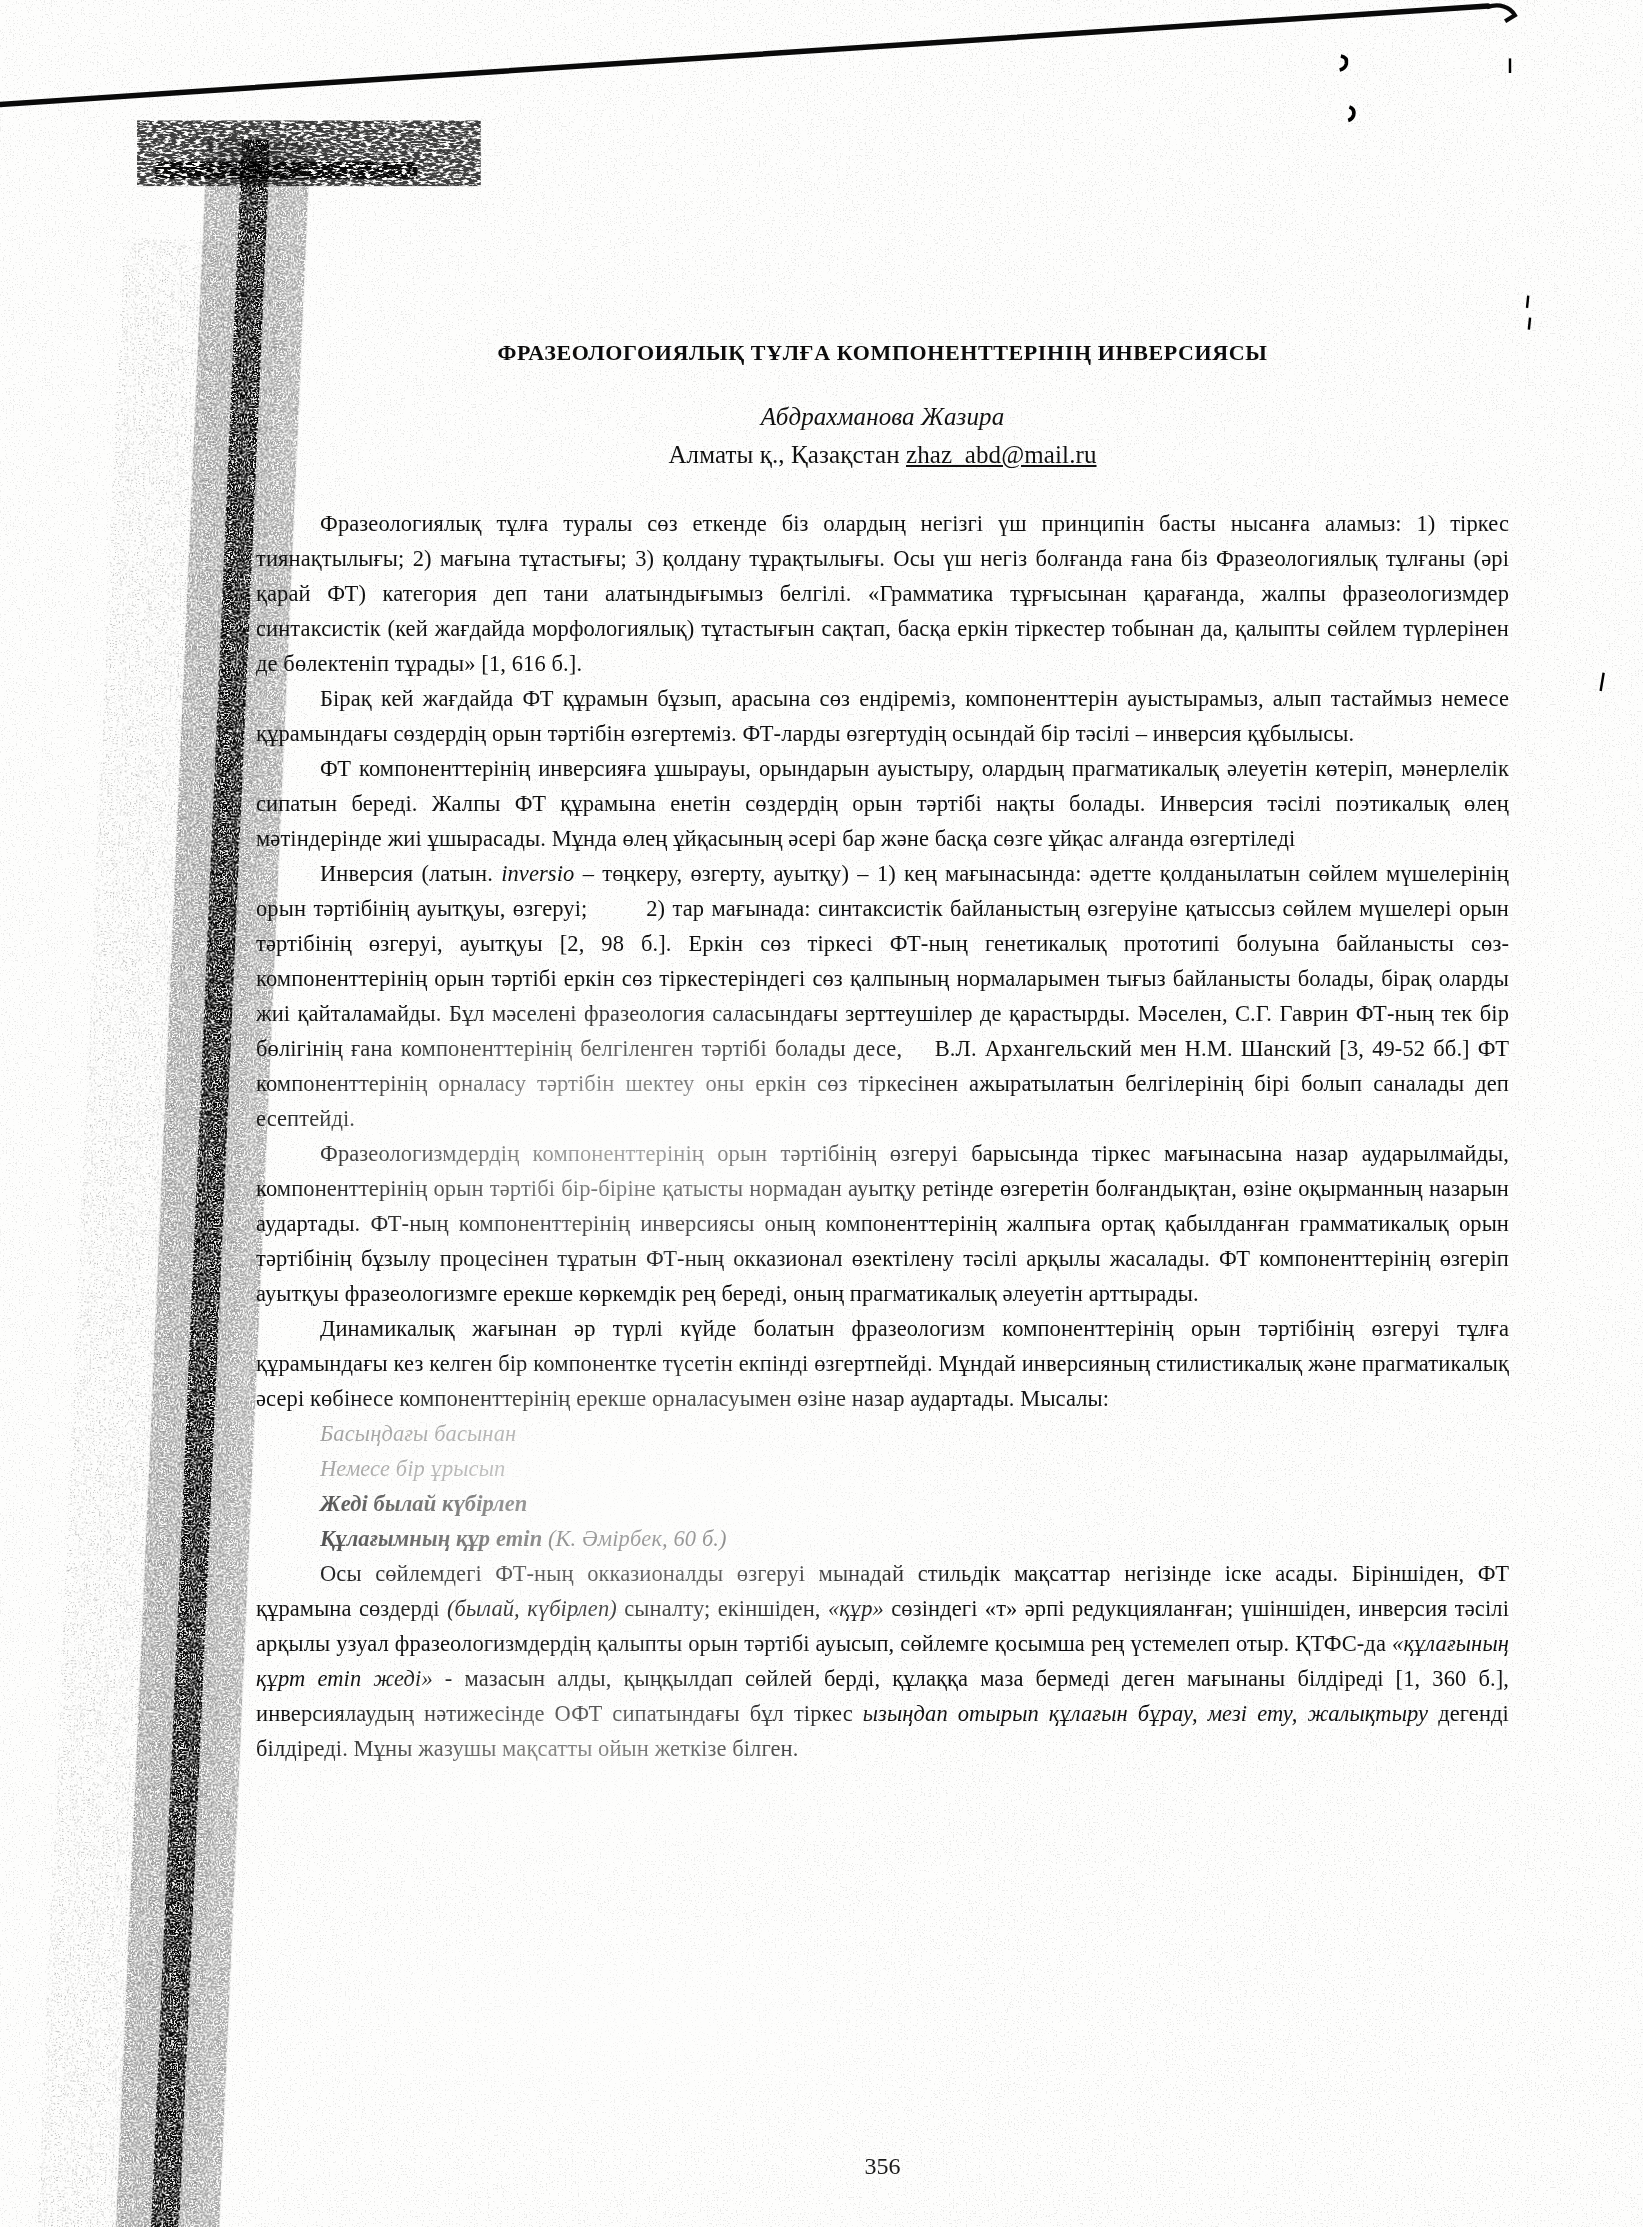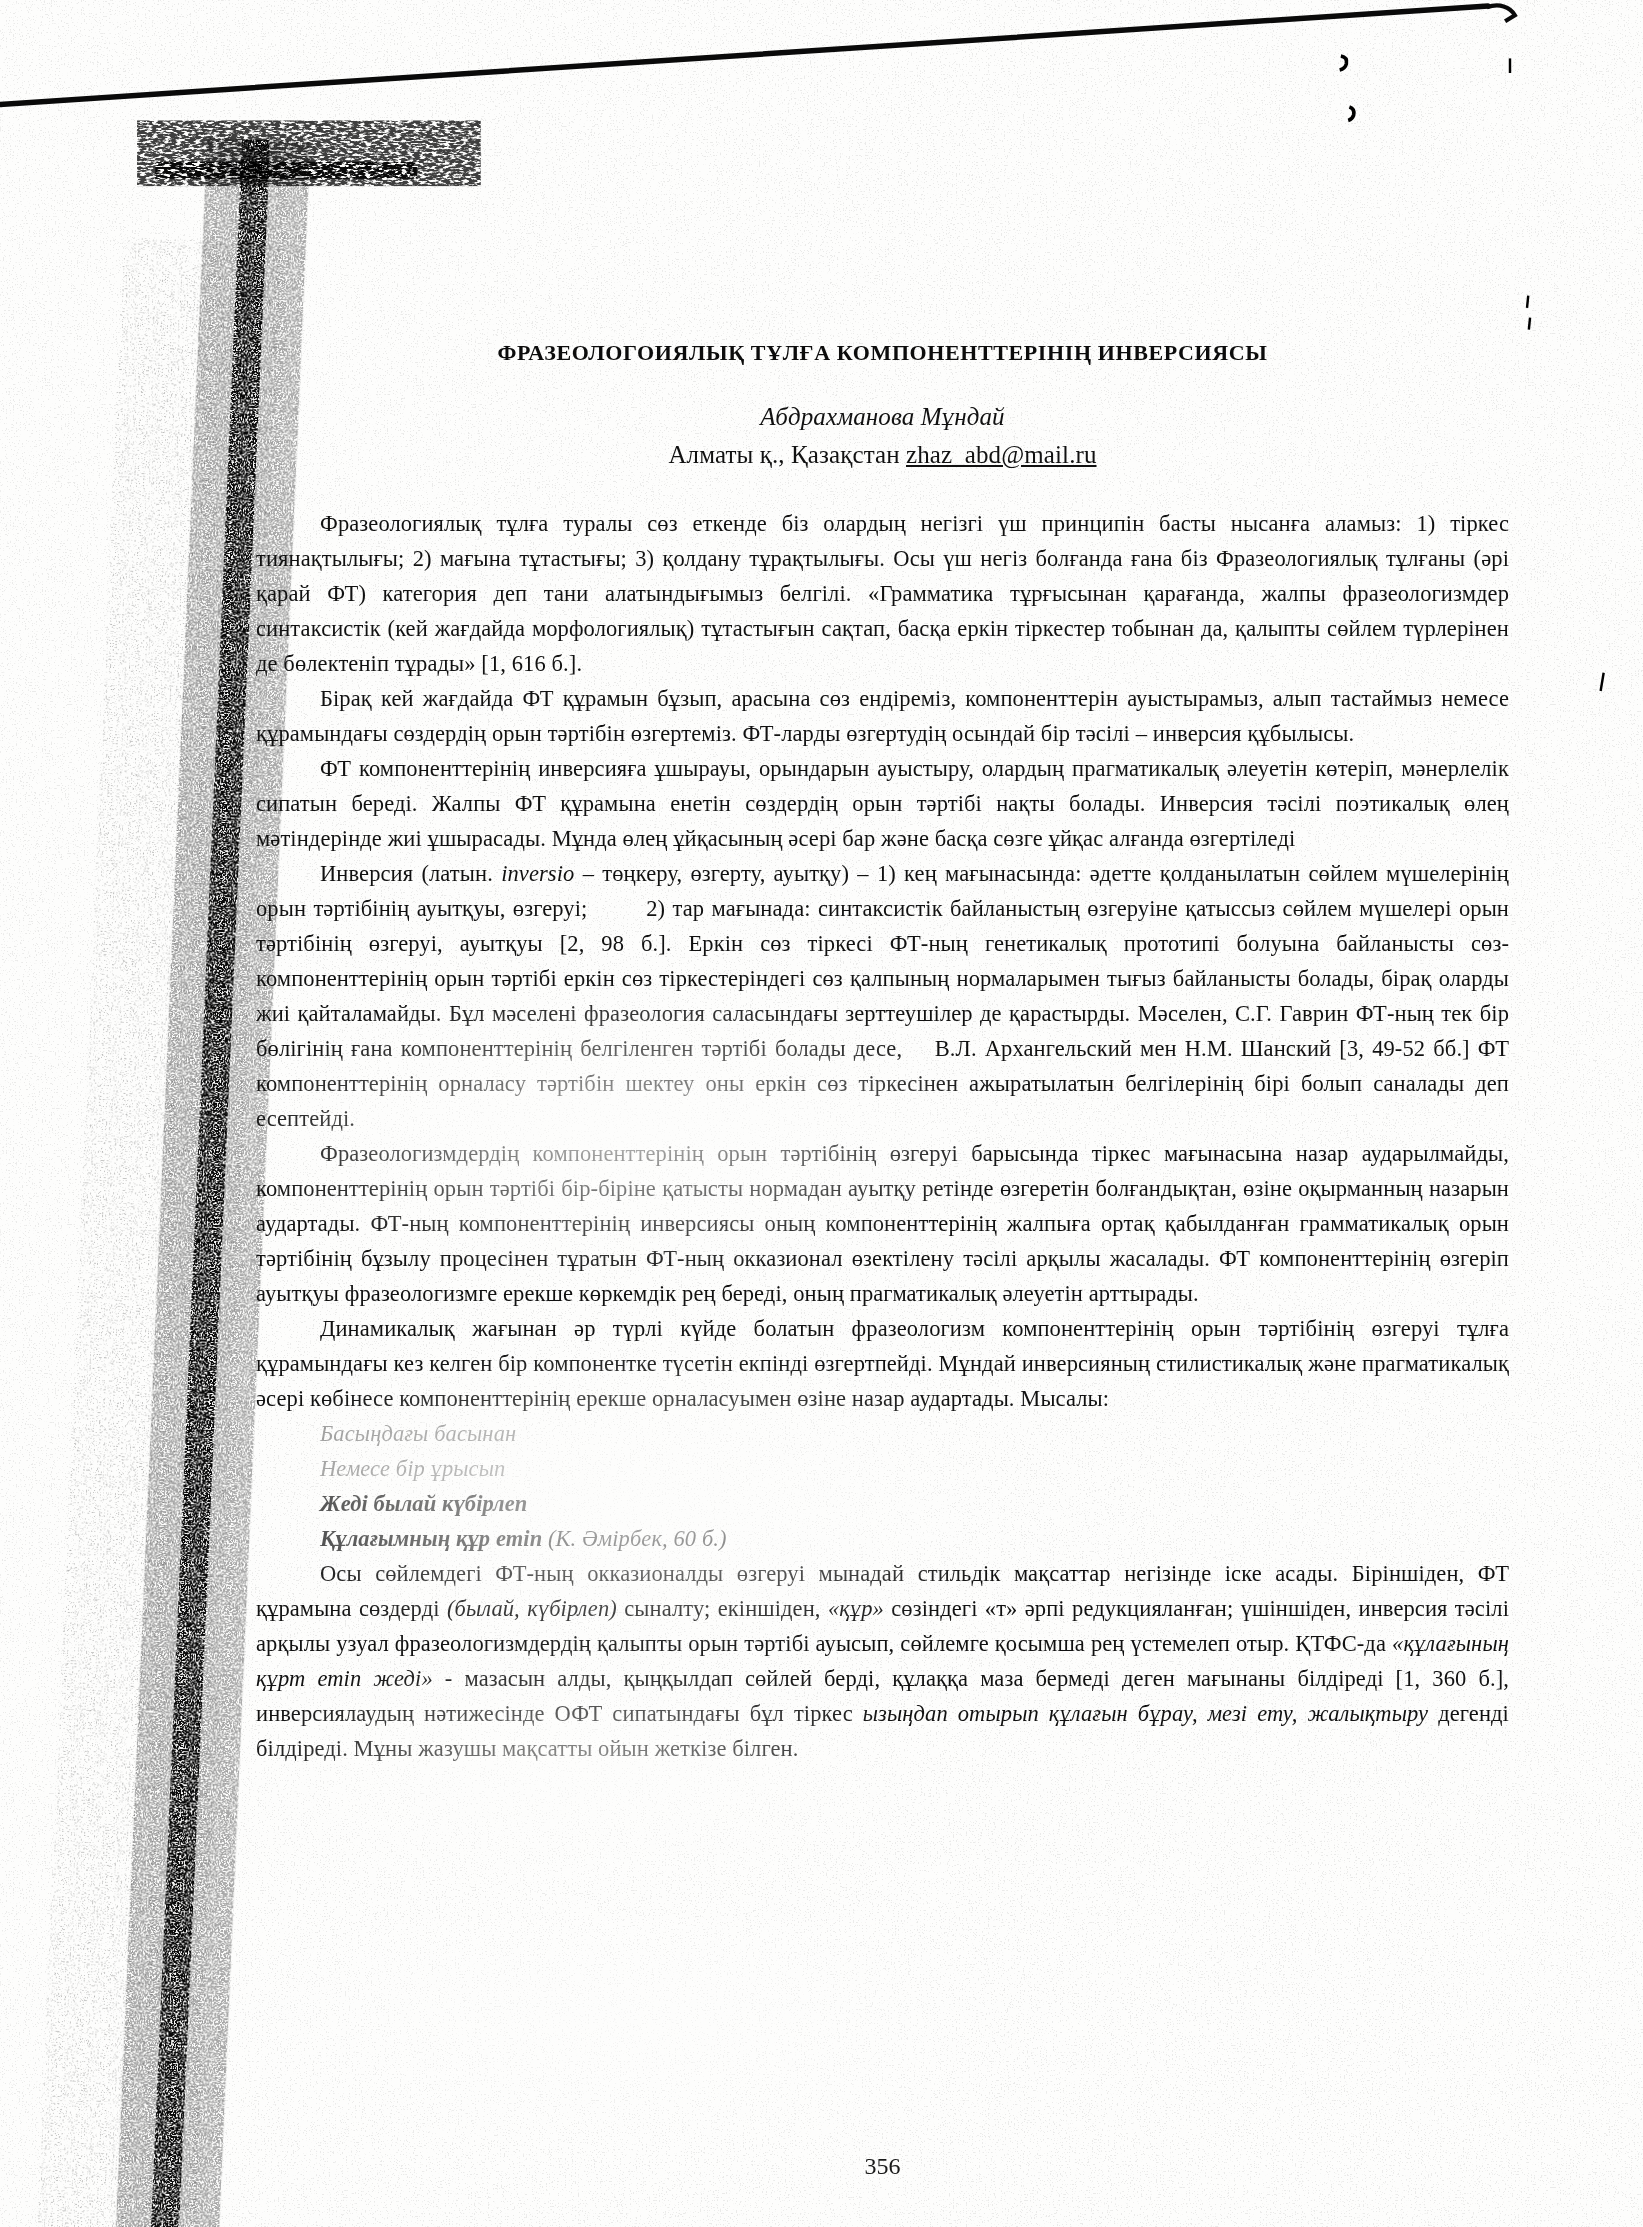--- a/index.html
+++ b/index.html
@@ -82,21 +82,21 @@
   <path d="M2204 92 q 11 2 9 13 q -2 8 -11 10" stroke="#000" stroke-width="6" fill="none"></path>
   <path d="M2218 176 q 9 3 7 13 q -2 7 -9 9" stroke="#000" stroke-width="6" fill="none"></path>
   <line x1="2482" y1="96" x2="2482" y2="120" stroke="#000" stroke-width="4"></line>
   <line x1="2512" y1="486" x2="2510" y2="506" stroke="#000" stroke-width="4"></line>
   <line x1="2515" y1="522" x2="2513" y2="542" stroke="#000" stroke-width="4"></line>
   <line x1="2636" y1="1106" x2="2631" y2="1136" stroke="#000" stroke-width="4"></line>
 </svg>
 
 <div class="content">
   <h1 class="title">ФРАЗЕОЛОГОИЯЛЫҚ ТҰЛҒА КОМПОНЕНТТЕРІНІҢ ИНВЕРСИЯСЫ</h1>
-  <p class="byline author">Абдрахманова Мұндай</p>
+  <p class="byline author">Абдрахманова Жазира</p>
   <p class="byline"><span>Алматы қ., Қазақстан </span><span class="email">zhaz_abd@mail.ru</span></p>
   <div class="article">
       <p class="blk"><span>Фразеологиялық тұлға туралы сөз еткенде біз олардың негізгі үш принципін басты нысанға аламыз: 1) тіркес тиянақтылығы; 2) мағына тұтастығы; 3) қолдану тұрақтылығы. Осы үш негіз болғанда ғана біз Фразеологиялық тұлғаны (әрі қарай ФТ) категория деп тани алатындығымыз белгілі. «Грамматика тұрғысынан қарағанда, жалпы фразеологизмдер синтаксистік (кей жағдайда морфологиялық) тұтастығын сақтап, басқа еркін тіркестер тобынан да, қалыпты сөйлем түрлерінен де бөлектеніп тұрады» [1, 616 б.].</span></p>
       <p class="blk"><span>Бірақ кей жағдайда ФТ құрамын бұзып, арасына сөз ендіреміз, компоненттерін ауыстырамыз, алып тастаймыз немесе құрамындағы сөздердің орын тәртібін өзгертеміз. ФТ-ларды өзгертудің осындай бір тәсілі – инверсия құбылысы.</span></p>
       <p class="blk"><span>ФТ компоненттерінің инверсияға ұшырауы, орындарын ауыстыру, олардың прагматикалық әлеуетін көтеріп, мәнерлелік сипатын береді. Жалпы ФТ құрамына енетін сөздердің орын тәртібі нақты болады. Инверсия тәсілі поэтикалық өлең мәтіндерінде жиі ұшырасады. Мұнда өлең ұйқасының әсері бар және басқа сөзге ұйқас алғанда өзгертіледі</span></p>
       <p class="blk"><span>Инверсия (латын. </span><span class="run-i">inversio</span><span> – төңкеру, өзгерту, ауытқу) – 1) кең мағынасында: әдетте қолданылатын сөйлем мүшелерінің орын тәртібінің ауытқуы, өзгеруі;&nbsp;&nbsp;&nbsp;&nbsp;&nbsp;&nbsp;&nbsp;&nbsp;2) тар мағынада: синтаксистік байланыстың өзгеруіне қатыссыз сөйлем мүшелері орын тәртібінің өзгеруі, ауытқуы [2, 98 б.]. Еркін сөз тіркесі ФТ-ның генетикалық прототипі болуына байланысты сөз-компоненттерінің орын тәртібі еркін сөз тіркестеріндегі сөз қалпының нормаларымен тығыз байланысты болады, бірақ оларды жиі қайталамайды. Бұл мәселені фразеология саласындағы зерттеушілер де қарастырды. Мәселен, С.Г. Гаврин ФТ-ның тек бір бөлігінің ғана компоненттерінің белгіленген тәртібі болады десе,&nbsp;&nbsp;&nbsp;&nbsp;В.Л. Архангельский мен Н.М. Шанский [3, 49-52 бб.] ФТ компоненттерінің орналасу тәртібін шектеу оны еркін сөз тіркесінен ажыратылатын белгілерінің бірі болып саналады деп есептейді.</span></p>
       <p class="blk"><span>Фразеологизмдердің компоненттерінің орын тәртібінің өзгеруі барысында тіркес мағынасына назар аударылмайды, компоненттерінің орын тәртібі бір-біріне қатысты нормадан ауытқу ретінде өзгеретін болғандықтан, өзіне оқырманның назарын аудартады. ФТ-ның компоненттерінің инверсиясы оның компоненттерінің жалпыға ортақ қабылданған грамматикалық орын тәртібінің бұзылу процесінен тұратын ФТ-ның окказионал өзектілену тәсілі арқылы жасалады. ФТ компоненттерінің өзгеріп ауытқуы фразеологизмге ерекше көркемдік рең береді, оның прагматикалық әлеуетін арттырады.</span></p>
       <p class="blk"><span>Динамикалық жағынан әр түрлі күйде болатын фразеологизм компоненттерінің орын тәртібінің өзгеруі тұлға құрамындағы кез келген бір компонентке түсетін екпінді өзгертпейді. Мұндай инверсияның стилистикалық және прагматикалық әсері көбінесе компоненттерінің ерекше орналасуымен өзіне назар аудартады. Мысалы:</span></p>
       <p class="blk verse faint"><span class="run-i">Басыңдағы басынан</span></p>
       <p class="blk verse faint"><span class="run-i">Немесе бір ұрысып</span></p>

